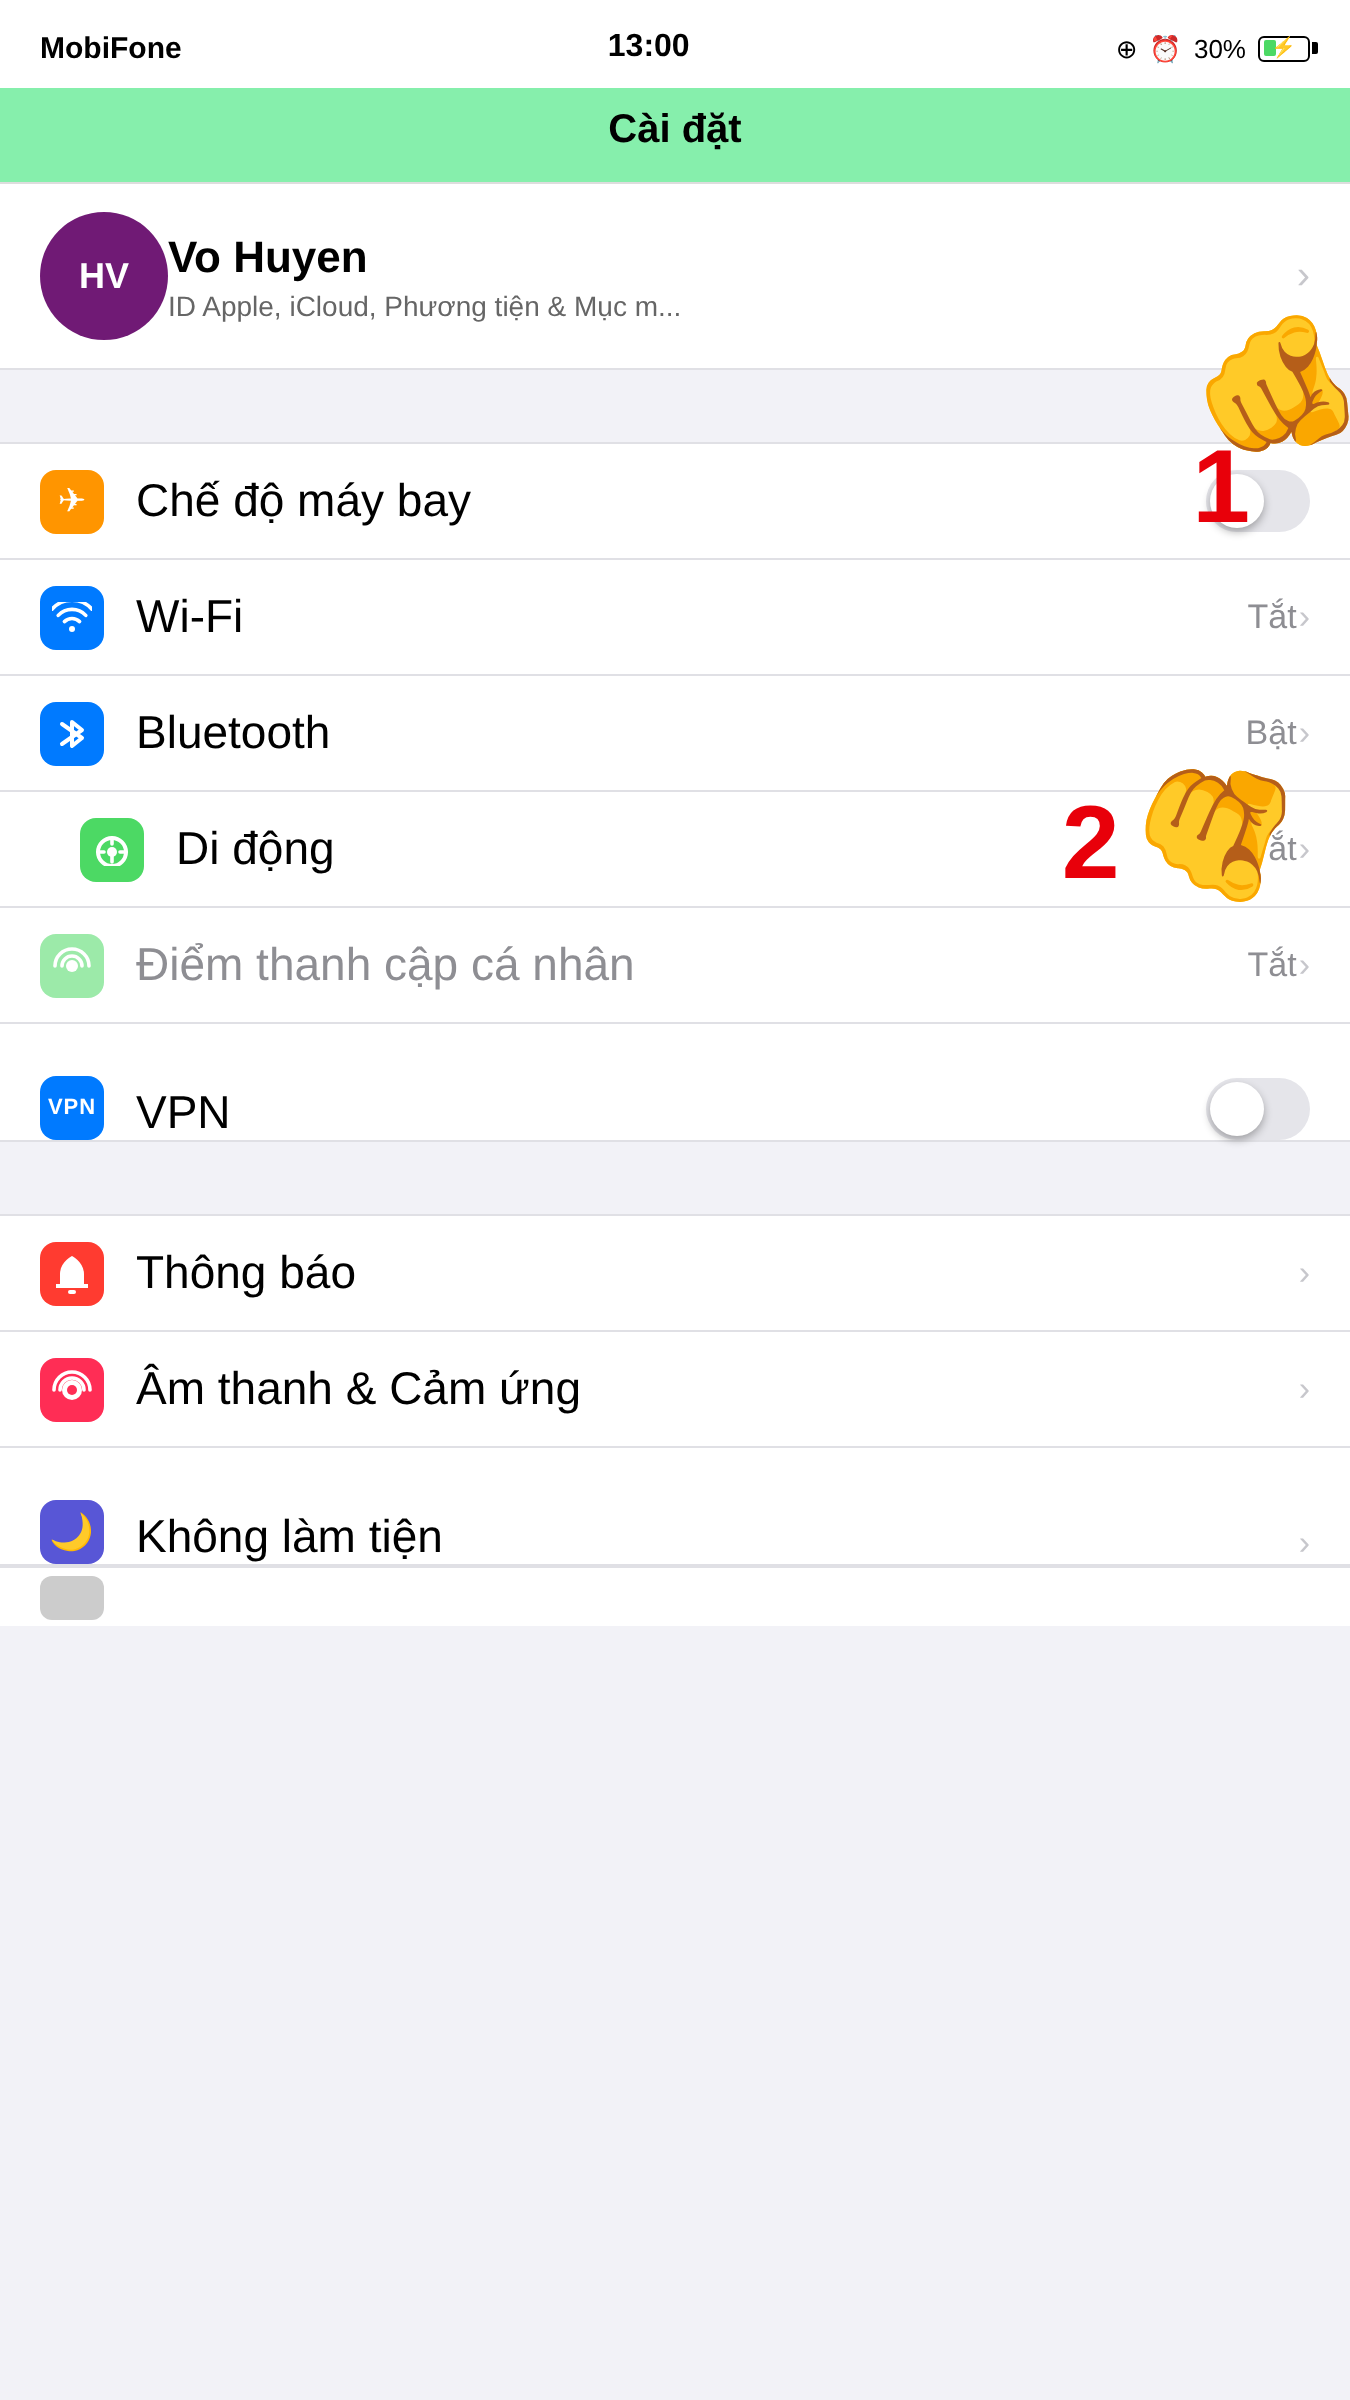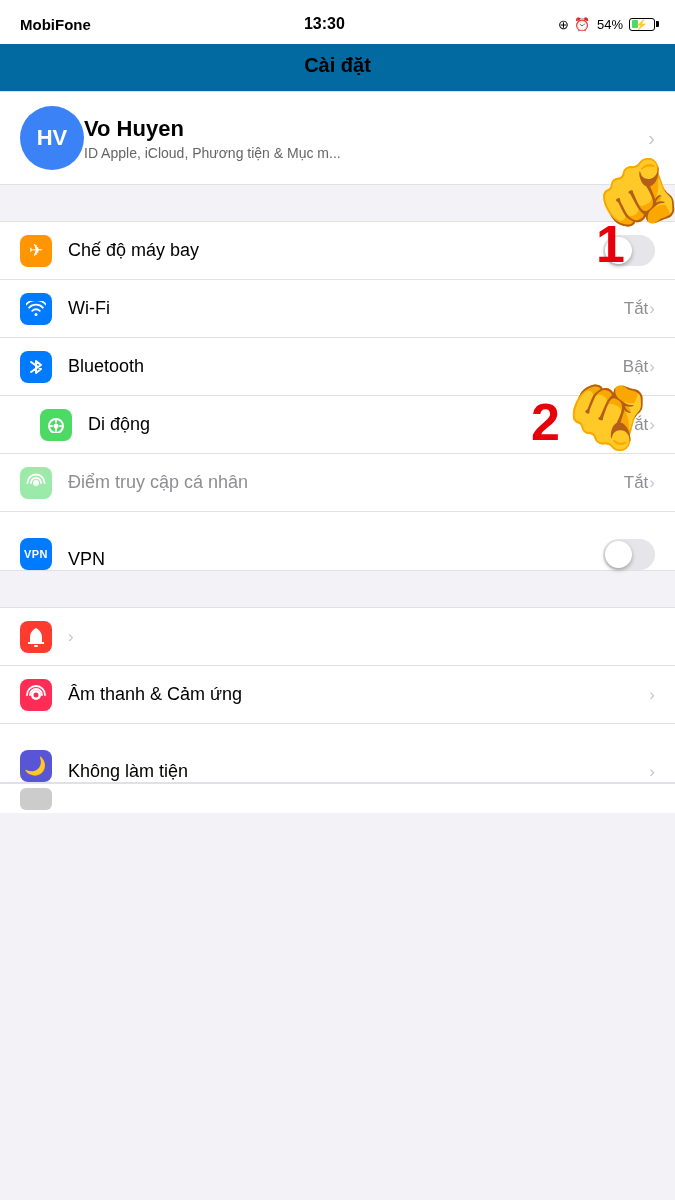--- a/index.html
+++ b/index.html
@@ -74,21 +74,21 @@
     .battery-charging {
       position: absolute;
       left: 50%;
       transform: translateX(-50%);
       font-size: 10px;
       color: #000;
     }
 
     
     .nav-bar {
-      background: #0369a1;
+      background: #86efac;
       text-align: center;
       padding: 10px 0 14px;
       border-bottom: 1px solid #ddd;
     }
     .nav-title {
       font-size: 20px;
       font-weight: 700;
       color: #000;
     }
 
@@ -98,25 +98,25 @@
       display: flex;
       align-items: center;
       padding: 14px 20px;
       margin-bottom: 0;
       border-bottom: 1px solid #e0e0e5;
     }
     .avatar {
       width: 64px;
       height: 64px;
       border-radius: 50%;
-      background: #3b82f6;
+      background: #701a75;
       display: flex;
       align-items: center;
       justify-content: center;
-      font-size: 22px;
+      font-size: 18px;
       font-weight: 600;
       color: #fff;
       flex-shrink: 0;
     }
     .profile-info {
       flex: 1;
     }
     .profile-name {
       font-size: 22px;
       font-weight: 600;
@@ -173,21 +173,21 @@
     .icon-orange { background: #ff9500; }
     .icon-blue { background: #007aff; }
     .icon-green { background: #4cd964; }
     .icon-vpn { background: #007aff; }
     .icon-red { background: #ff3b30; }
     .icon-pink { background: #ff2d55; }
     .icon-purple { background: #5856d6; }
 
     .item-label {
       flex: 1;
-      font-size: 18px;
+      font-size: 23px;
       color: #000;
     }
     .item-label.disabled-label {
       color: #8e8e93;
     }
     .item-right {
       display: flex;
       align-items: center;
       gap: 1px;
       color: #8e8e93;
@@ -228,25 +228,25 @@
       width: 675px;
     }
   </style>
 </head>
 <body>
 
 <div class="page-wrapper">
 
   <div class="status-bar">
     <span class="status-left">MobiFone</span>
-    <span class="status-center">13:30</span>
+    <span class="status-center">13:00</span>
     <div class="status-right">
       <span>⊕</span>
       <span>⏰</span>
-      <span>54%</span>
+      <span>30%</span>
       <div class="battery-container">
         <div class="battery-icon">
           <div class="battery-fill"></div>
           <span class="battery-charging">⚡</span>
         </div>
       </div>
     </div>
   </div>
 
   <div class="nav-bar">
@@ -331,21 +331,21 @@
     </div>
 
     <div class="settings-item">
       <div class="item-icon" style="background: #4cd964; opacity:0.55;">
         <svg width="20" height="20" viewBox="0 0 20 20" fill="none">
           <circle cx="10" cy="10" r="3" fill="white"></circle>
           <path d="M5 10a5 5 0 0 1 10 0" stroke="white" stroke-width="1.8" fill="none" stroke-linecap="round"></path>
           <path d="M1.5 10a8.5 8.5 0 0 1 17 0" stroke="white" stroke-width="1.8" fill="none" stroke-linecap="round"></path>
         </svg>
       </div>
-      <span class="item-label disabled-label">Điểm truy cập cá nhân</span>
+      <span class="item-label disabled-label">Điểm thanh cập cá nhân</span>
       <div class="item-right">
         <span class="item-value">Tắt</span>
         <span class="chevron-small">›</span>
       </div>
     </div>
 
     <div class="settings-item">
       <div class="item-icon icon-vpn">
         <span style="font-size:11px; font-weight:800; color:#fff; letter-spacing:0.5px;">VPN</span>
       </div>
@@ -363,20 +363,21 @@
 
   <div class="settings-group">
 
     <div class="settings-item">
       <div class="item-icon icon-red">
         <svg width="18" height="20" viewBox="0 0 18 20" fill="none">
           <path d="M9 1C9 1 3 4 3 10v5H1v2h16v-2h-2v-5C15 4 9 1 9 1z" fill="white"></path>
           <rect x="7" y="18" width="4" height="2" rx="1" fill="white"></rect>
         </svg>
       </div>
+      <span class="item-label">Thông báo</span>
       <div class="item-right">
         <span class="chevron-small">›</span>
       </div>
     </div>
 
     <div class="settings-item">
       <div class="item-icon icon-pink">
         <svg width="20" height="20" viewBox="0 0 20 20" fill="none">
           <circle cx="10" cy="10" r="5" fill="white"></circle>
           <circle cx="10" cy="10" r="2.5" fill="#ff2d55"></circle>

